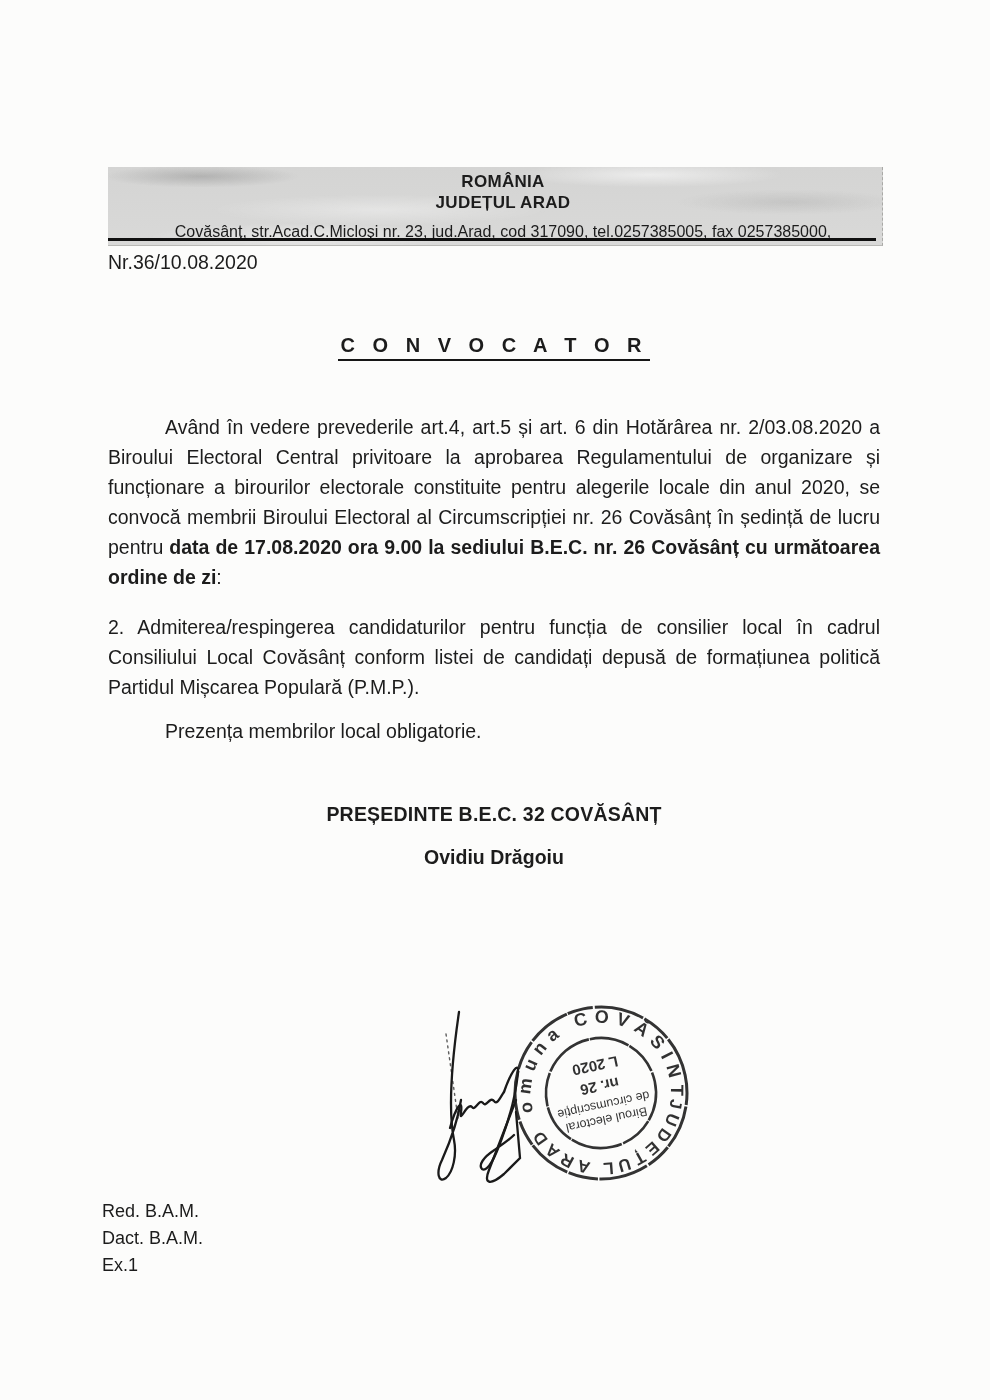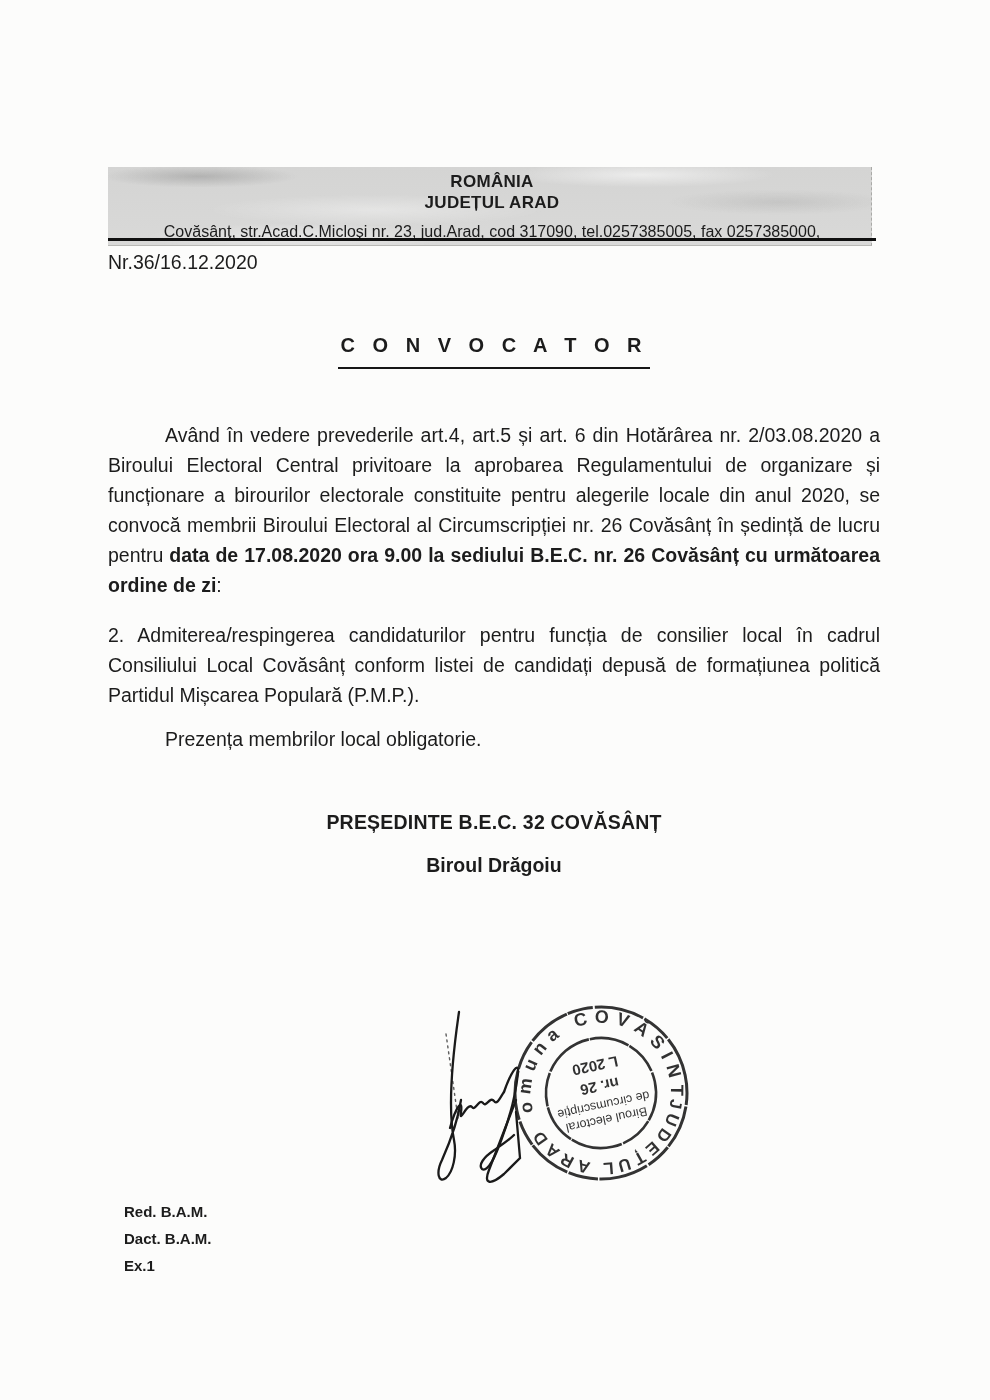--- a/index.html
+++ b/index.html
@@ -12,21 +12,21 @@
     overflow:hidden;
     margin:0 auto;
   }
   .content{position:absolute;left:108px;top:0;width:772px;}
 
   
   .header-box{
     margin-top:167px;
     position:relative;
     width:758px;
-    padding:4px 0 2px 5px;
+    padding:4px 0 2px 16px;
     background:
       radial-gradient(ellipse 140px 16px at 12% 12%, rgba(90,90,90,.28), transparent 70%),
       radial-gradient(ellipse 190px 18px at 70% 10%, rgba(255,255,255,.55), transparent 70%),
       radial-gradient(ellipse 240px 22px at 35% 55%, rgba(255,255,255,.35), transparent 70%),
       radial-gradient(ellipse 160px 18px at 88% 45%, rgba(120,120,120,.18), transparent 70%),
       radial-gradient(ellipse 220px 20px at 25% 90%, rgba(255,255,255,.4), transparent 70%),
       linear-gradient(#d4d4d3,#d9d9d8);
     border-right:1px dashed #a9a9a6;
     border-bottom:1px solid #b9b9b6;
     text-align:center;
@@ -42,69 +42,69 @@
   .hl5{font-size:16px;line-height:22px;font-weight:bold;}
   .hl5 .site{text-decoration:underline;}
 
   .ref-number{margin-top:4px;font-size:19.5px;line-height:24px;}
 
   .doc-title-wrap{margin-top:60px;text-align:center;}
   .doc-title{
     display:inline-block;
     font-size:20px;font-weight:bold;letter-spacing:6px;
     border-bottom:2.5px solid #161616;
-    padding:0 3px 10px 3px;
+    padding:0 3px 2px 3px;
   }
 
   .para{
     font-size:19.5px;line-height:30px;
     text-align:justify;
   }
   .intro{margin-top:51px;text-indent:57px;}
   .agenda-1{margin-top:17px;}
   .agenda-2{margin-top:20px;}
   .presence{margin-top:14px;text-indent:57px;text-align:left;}
 
   .sig-title{margin-top:56px;text-align:center;font-size:19.5px;font-weight:bold;line-height:24px;letter-spacing:.2px;}
   .sig-name{margin-top:19px;text-align:center;font-size:19.5px;font-weight:bold;line-height:24px;}
 
   
   .signature-svg{position:absolute;left:426px;top:1000px;}
   .stamp-svg{position:absolute;left:506px;top:998px;transform:rotate(-12deg);opacity:.9;}
   .stamp-svg text{font-family:"Liberation Sans", sans-serif;}
 
-  .footer-block{position:absolute;left:124px;top:1198px;font-size:15px;line-height:27px;font-weight:bold;}
+  .footer-block{position:absolute;left:102px;top:1198px;font-size:18px;line-height:27px;}
 </style>
 </head>
 <body>
 
 <div class="page">
   <div class="content">
 
     <div class="header-box">
       <div class="hl1">ROMÂNIA</div>
       <div class="hl2">JUDEȚUL ARAD</div>
       <div class="header-rule"></div>
       <div class="hl4">Covăsânț, str.Acad.C.Micloși nr. 23, jud.Arad, cod 317090, tel.0257385005, fax 0257385000,</div>
     </div>
 
-    <div class="ref-number">Nr.36/16.12.2020</div>
+    <div class="ref-number">Nr.36/10.08.2020</div>
 
     <div class="doc-title-wrap">
       <span class="doc-title">C O N V O C A T O R</span>
     </div>
 
     <div class="para intro"><span>Având în vedere prevederile art.4, art.5 și art. 6 din Hotărârea nr. 2/03.08.2020 a Biroului Electoral Central privitoare la aprobarea Regulamentului de organizare și funcționare a birourilor electorale constituite pentru alegerile locale din anul 2020, se convocă membrii Biroului Electoral al Circumscripției nr. 26 Covăsânț în ședință de lucru pentru </span><b>data de 17.08.2020 ora 9.00 la sediului B.E.C. nr. 26 Covăsânț cu următoarea ordine de zi</b><span>:</span></div>
 
     <div class="para agenda-2">2. Admiterea/respingerea candidaturilor pentru funcția de consilier local în cadrul Consiliului Local Covăsânț conform listei de candidați depusă de formațiunea politică Partidul Mișcarea Populară (P.M.P.).</div>
 
     <div class="para presence">Prezența membrilor local obligatorie.</div>
 
     <div class="sig-title">PREȘEDINTE B.E.C. 32 COVĂSÂNȚ</div>
-    <div class="sig-name">Biroul Drăgoiu</div>
+    <div class="sig-name">Ovidiu Drăgoiu</div>
   </div>
 
   <svg class="signature-svg" width="130" height="200" viewBox="0 0 130 200">
     <g fill="none" stroke="#1a1a1a" stroke-width="2.3" stroke-linecap="round">
       <path d="M 20,34 L 32,118" stroke-dasharray="2 4" stroke-width="1.4" opacity="0.7"></path>
       <path d="M 33,12 C 26,60 22,110 28,140 C 31,155 27,172 20,178 C 12,184 10,172 16,160 C 24,142 32,120 35,100"></path>
       <path d="M 24,128 C 30,106 37,98 35,112 C 33,125 41,102 46,107 C 49,112 53,98 57,103 C 60,108 64,96 68,101 C 71,106 75,96 78,92"></path>
       <path d="M 78,92 C 85,72 93,60 92,73 C 90,92 85,114 76,138 C 70,155 62,173 56,169 C 52,165 58,157 67,151 C 74,146 82,141 88,135"></path>
       <path d="M 90,100 L 63,170 C 57,185 65,185 78,174 L 94,158 L 90,112"></path>
     </g>

